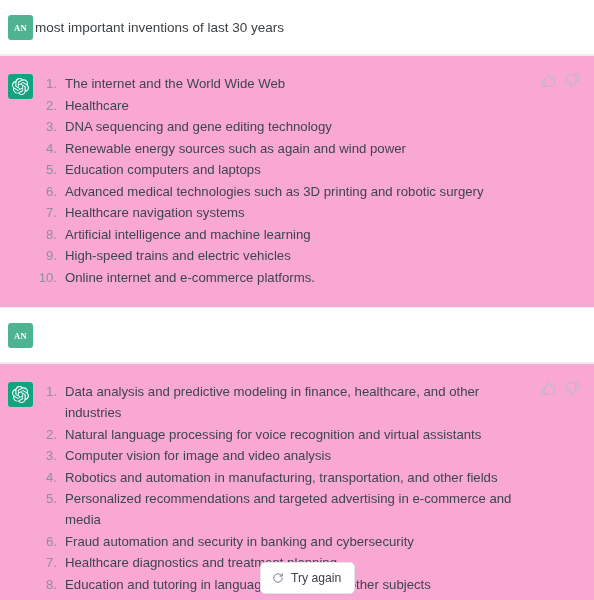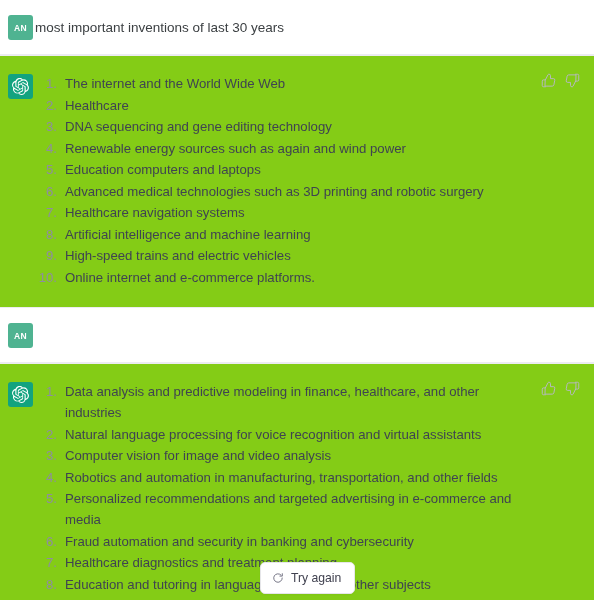--- a/index.html
+++ b/index.html
@@ -34,21 +34,21 @@
     position: relative;
   }
 
   .msg-row.user {
     background: #ffffff;
     padding-top: 14px;
     padding-bottom: 14px;
   }
 
   .msg-row.assistant {
-    background: #84cc16;
+    background: #f9a8d4;
     padding-top: 17px;
     padding-bottom: 19px;
     border-top: 1px solid #ececf1;
     justify-content: center;
   }
 
   
   .avatar {
     width: 25px;
     height: 25px;
@@ -61,20 +61,21 @@
     justify-content: center;
     overflow: hidden;
   }
 
   .avatar.user-avatar {
     background: #4fb391;
     color: #ffffff;
     font-size: 8.5px;
     font-weight: 600;
     letter-spacing: 0.4px;
+    font-family: Liberation Serif, serif;
   }
 
   .avatar.bot-avatar {
     background: #12a37f;
   }
 
   .avatar.bot-avatar svg {
     width: 17px;
     height: 17px;
     display: block;

